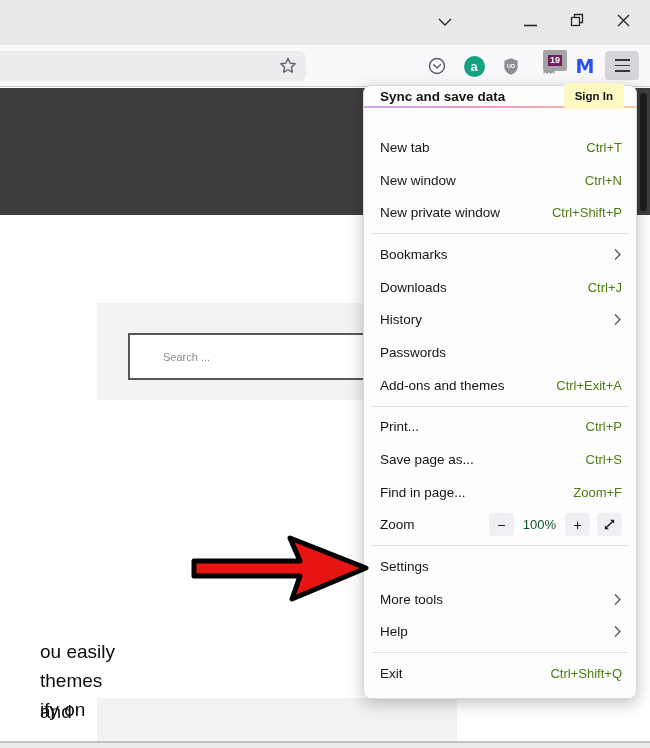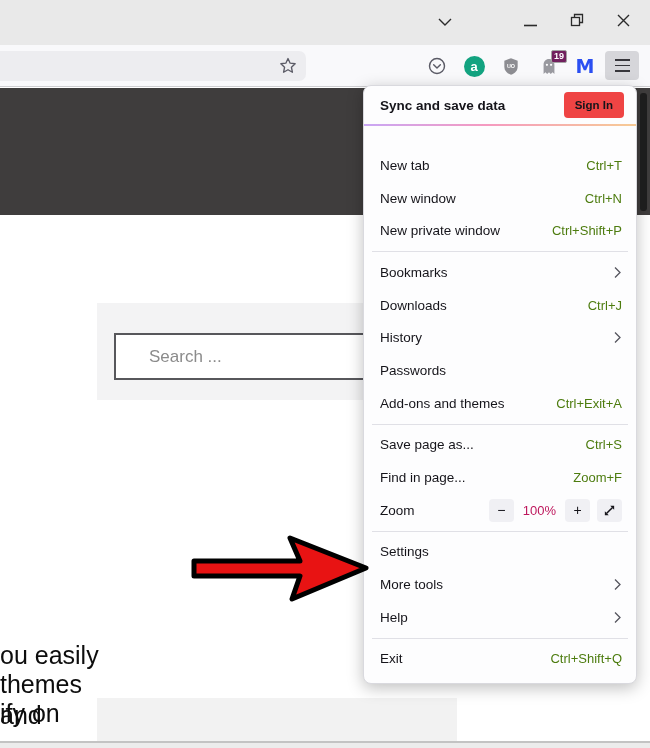--- a/index.html
+++ b/index.html
@@ -15,59 +15,59 @@
   
   .titlebar { left:0; top:0; width:650px; height:45px; background:#e9e9e9; }
   .tb-btn { position:absolute; top:8px; width:34px; height:28px; display:flex; align-items:center; justify-content:center; }
 
   
   .toolbar { left:0; top:45px; width:650px; height:42px; background:#f9f9fb; border-bottom:1px solid #cfcfd2; }
   .addressbar { position:absolute; left:-24px; top:6px; width:330px; height:30px; background:#ededf0; border-radius:7px; }
   .star-wrap { position:absolute; right:8px; top:5px; width:20px; height:20px; }
   .ext-icon { position:absolute; top:9px; width:24px; height:24px; display:flex; align-items:center; justify-content:center; }
   .circle-ext { width:21px; height:21px; border-radius:50%; color:#fff; font-size:13px; font-weight:bold; display:flex; align-items:center; justify-content:center; }
-  .badge { position:absolute; top:-4px; right:-6px; background:#71205e; color:#fff; font-size:9px; font-weight:bold; padding:1px 2px; border-radius:2px; line-height:1; border:1px solid #a3a3a3; }
+  .badge { position:absolute; top:-4px; right:-6px; background:#71205e; color:#fff; font-size:9px; font-weight:bold; padding:1px 2px; border-radius:2px; line-height:1; border:5px solid #a3a3a3; }
   .mb-m { font-size:19px; font-weight:bold; color:#2b4ff2; font-family:"DejaVu Sans", sans-serif; }
   .menu-btn { position:absolute; left:605px; top:6px; width:34px; height:29px; background:#d6d6da; border-radius:4px; display:flex; flex-direction:column; align-items:center; justify-content:center; gap:3.5px; }
   .menu-btn .bar { width:15px; height:1.8px; background:#37363b; }
 
   
   .page-nav { left:0; top:88px; width:650px; height:127px; background:#3f3d3d; }
   .nav-item { position:absolute; top:146px; color:#ffffff; font-size:15.5px; font-weight:bold; letter-spacing:0.4px; }
   .panel { background:#f3f3f4; }
   .search-input {
-    position:absolute; left:114px; top:333px; width:268px; height:47px;
-    border:2px solid #57575b; background:#fff; font-size:17px; color:#333;
+    position:absolute; left:128px; top:333px; width:268px; height:47px;
+    border:2px solid #57575b; background:#fff; font-size:11px; color:#333;
     padding-left:33px; font-family:"Liberation Sans", sans-serif; outline:none;
   }
   .search-input::placeholder { color:#8b8b8b; }
-  .page-text { position:absolute; left:0; color:#0d0d0d; font-size:25px; white-space:nowrap; }
+  .page-text { position:absolute; left:0; color:#0d0d0d; font-size:19px; white-space:nowrap;padding-left:40px; }
   .bottom-line { left:0; top:741px; width:650px; height:2px; background:#c3c3c3; }
   .bottom-strip { left:0; top:743px; width:650px; height:5px; background:#ececec; }
   .scroll-thumb { left:640px; top:93px; width:7px; height:118px; background:#1d1d1d; border-radius:3px; }
 
   
   .appmenu {
     left:363px; top:85px; width:274px;
     background:#fdfdfe; border:1px solid #d9d9de; border-radius:8px;
     box-shadow:0 4px 16px rgba(0,0,0,.25);
     padding-bottom:8px; z-index:5;
   }
-  .menu-header { height:38px; display:flex; align-items:center; justify-content:space-between; padding:0 12px 0 16px; }
+  .menu-header { height:20px; display:flex; align-items:center; justify-content:space-between; padding:0 12px 0 16px; }
   .menu-header .title { font-size:13.5px; font-weight:bold; color:#15141a; }
-  .signin-btn { background:#ef4444; border-radius:4px; padding:7px 11px; font-size:11.5px; font-weight:bold; color:#15141a; }
+  .signin-btn { background:#fef9c3; border-radius:4px; padding:7px 11px; font-size:11.5px; font-weight:bold; color:#15141a; }
   .grad { height:2px; background:linear-gradient(90deg,#c9a7f5 0%,#f59ac0 45%,#f7cb95 100%); }
   .menu-body { padding-top:23px; }
   .mi { display:flex; align-items:center; height:32.7px; padding:0 14px 0 16px; font-size:13.5px; color:#15141a; }
   .mi .sc { margin-left:auto; color:#4d7c0f; font-size:13px; }
   .mi .chev { margin-left:auto; display:flex; align-items:center; }
   .sep { height:1px; background:#e0e0e6; margin:4px 8px; }
   .zoom-ctrls { margin-left:auto; display:flex; align-items:center; gap:7px; }
   .zbtn { min-width:25px; height:23px; background:#f0f0f4; border-radius:4px; display:flex; align-items:center; justify-content:center; font-size:14px; color:#15141a; }
-  .zoom-val { font-size:13px; color:#be185d; padding:0 2px; }
+  .zoom-val { font-size:13px; color:#14532d; padding:0 2px; }
 
   
   .anno-arrow { left:185px; top:528px; z-index:6; pointer-events:none; }
 </style>
 </head>
 <body>
 
 <div class="abs titlebar">
   <div class="tb-btn" style="left:428px">
     <span>
@@ -214,20 +214,24 @@
     <div class="mi">
       <span>Passwords</span>
     </div>
     <div class="mi">
       <span>Add-ons and themes</span>
       <span class="sc">Ctrl+Exit+A</span>
     </div>
 
     <div class="sep"></div>
 
+    <div class="mi">
+      <span>Print...</span>
+      <span class="sc">Ctrl+P</span>
+    </div>
     <div class="mi">
       <span>Save page as...</span>
       <span class="sc">Ctrl+S</span>
     </div>
     <div class="mi">
       <span>Find in page...</span>
       <span class="sc">Zoom+F</span>
     </div>
     <div class="mi">
       <span>Zoom</span>

